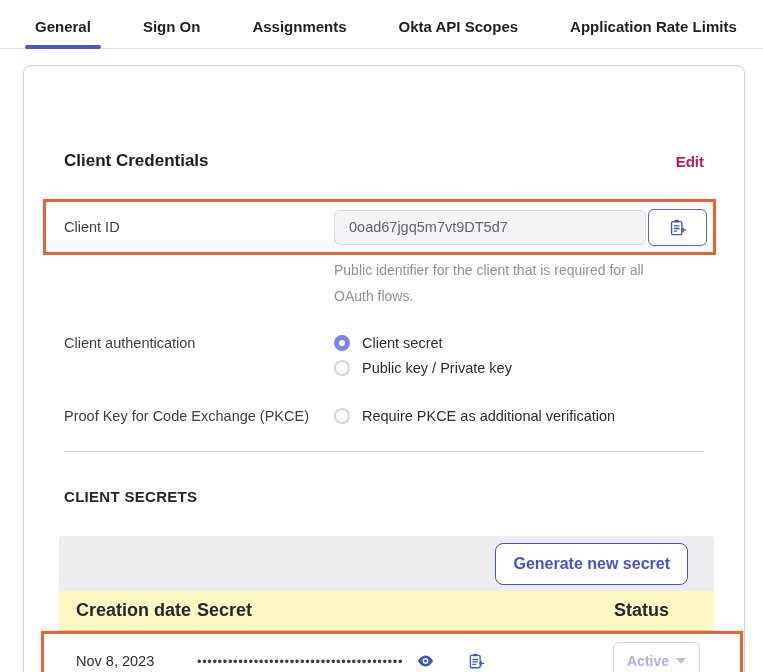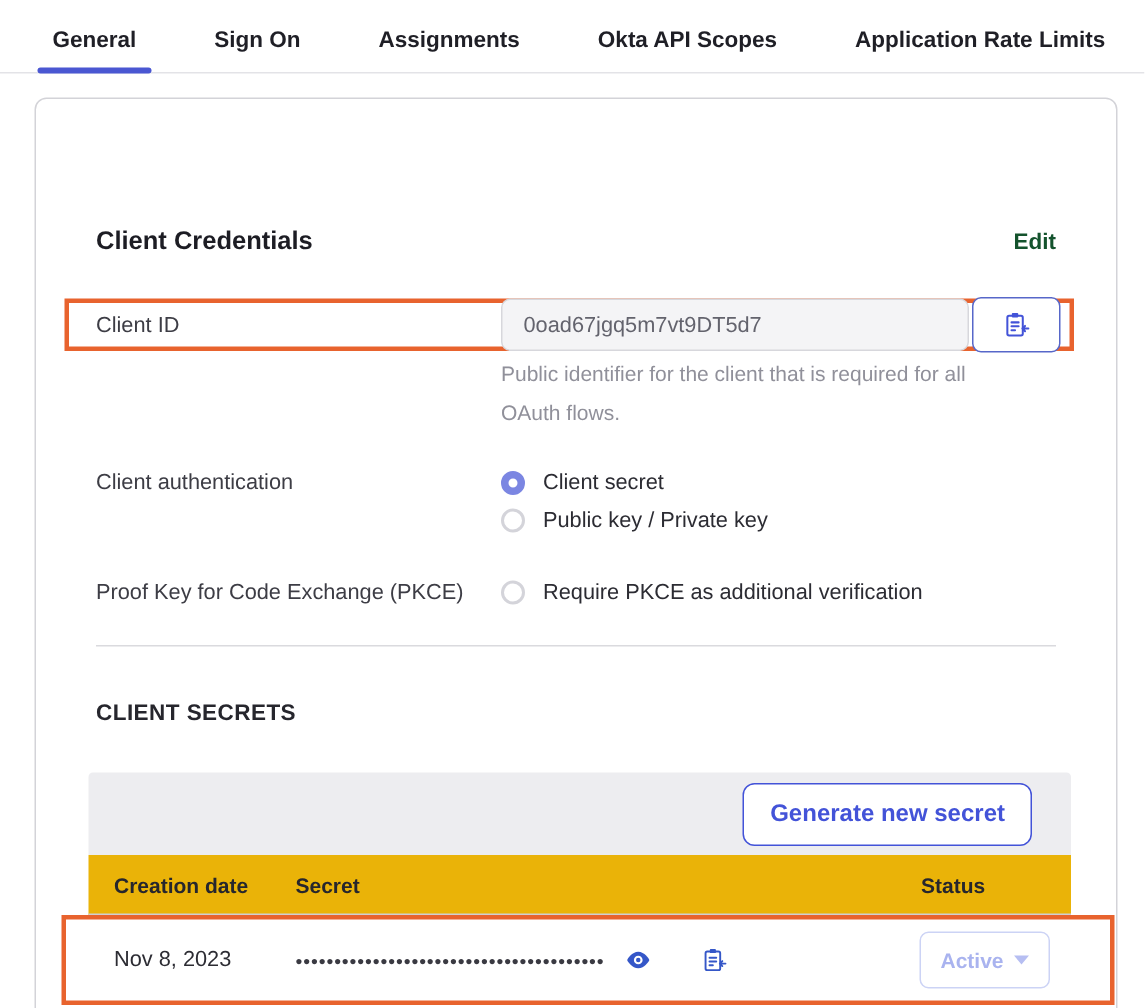--- a/index.html
+++ b/index.html
@@ -15,25 +15,25 @@
          height:4px; background:#4a57d2; border-radius:2px; }
 
   
   .card { margin:16px 0 0 23px; width:722px; height:630px;
           border:1px solid #d3d3d8; border-radius:8px; background:#fff;
           padding:0 40px; }
 
   .cc-header { margin-top:85px; display:flex; justify-content:space-between;
                align-items:center; }
   .cc-title { font-size:17px; font-weight:700; color:#1d1d24; }
-  .edit-link { font-size:15px; font-weight:700; color:#14532d; cursor:pointer; }
+  .edit-link { font-size:15px; font-weight:700; color:#be185d; cursor:pointer; }
 
   
   .highlight-1 { margin:28px -12px 0 -21px; border:3px solid #e8632e;
-                 height:35px; display:flex; align-items:center; padding-left:18px; }
+                 height:56px; display:flex; align-items:center; padding-left:18px; }
   .field-label { flex:0 0 270px; font-size:14.5px; color:#3d3d45; }
   .input-group { display:flex; align-items:center; }
   .client-id-input { width:312px; height:35px; background:#f4f4f6;
                  border:1px solid #d7d7dc; border-radius:6px; padding-left:14px;
                  font-size:14.5px; color:#63636d; font-family:"Liberation Sans",sans-serif; }
   .copy-btn { width:59px; height:37px; margin-left:2px; background:#fff;
               border:1px solid #5767c9; border-radius:6px; display:flex;
               align-items:center; justify-content:center; cursor:pointer; }
 
   .helper { margin:2px 0 7px 270px; width:330px; font-size:14px; line-height:26px;
@@ -54,22 +54,22 @@
                    letter-spacing:.3px; color:#26262d; }
 
   
   .table-wrap { margin:31px 0 0 -5px; width:655px; }
   .toolbar { height:55px; background:#ededf0; display:flex; align-items:center;
              justify-content:flex-end; padding-right:26px; border-radius:3px 3px 0 0; }
   .gen-btn { height:42px; padding:0 17px; background:#fff; border:1.5px solid #4353d8;
              border-radius:8px; color:#4353d8; font-size:16px; font-weight:700;
              cursor:pointer; font-family:"Liberation Sans",sans-serif; }
   .thead { height:40px; display:flex; align-items:center; padding-left:17px;
-           font-size:14px; font-weight:700; color:#26262d;
-           border-bottom:1px solid #cfcfd4; background:#eab308; }
+           font-size:18px; font-weight:700; color:#26262d;
+           border-bottom:1px solid #cfcfd4; background:#fef9c3; }
   .col-date { width:121px; }
   .col-secret { flex:1; }
   .col-status { width:100px; }
 
   .highlight-2 { margin:0 -29px 0 -18px; border:3px solid #e8632e; height:60px;
                  display:flex; align-items:center; padding-left:32px; background:#fff; }
   .cell-date { width:121px; font-size:14.5px; color:#2c2c33; }
   .cell-secret { flex:1; display:flex; align-items:center; }
   .dots { font-size:13px; letter-spacing:.6px; color:#3a3a42; }
   .icon-btn { background:none; border:none; cursor:pointer; display:flex;

